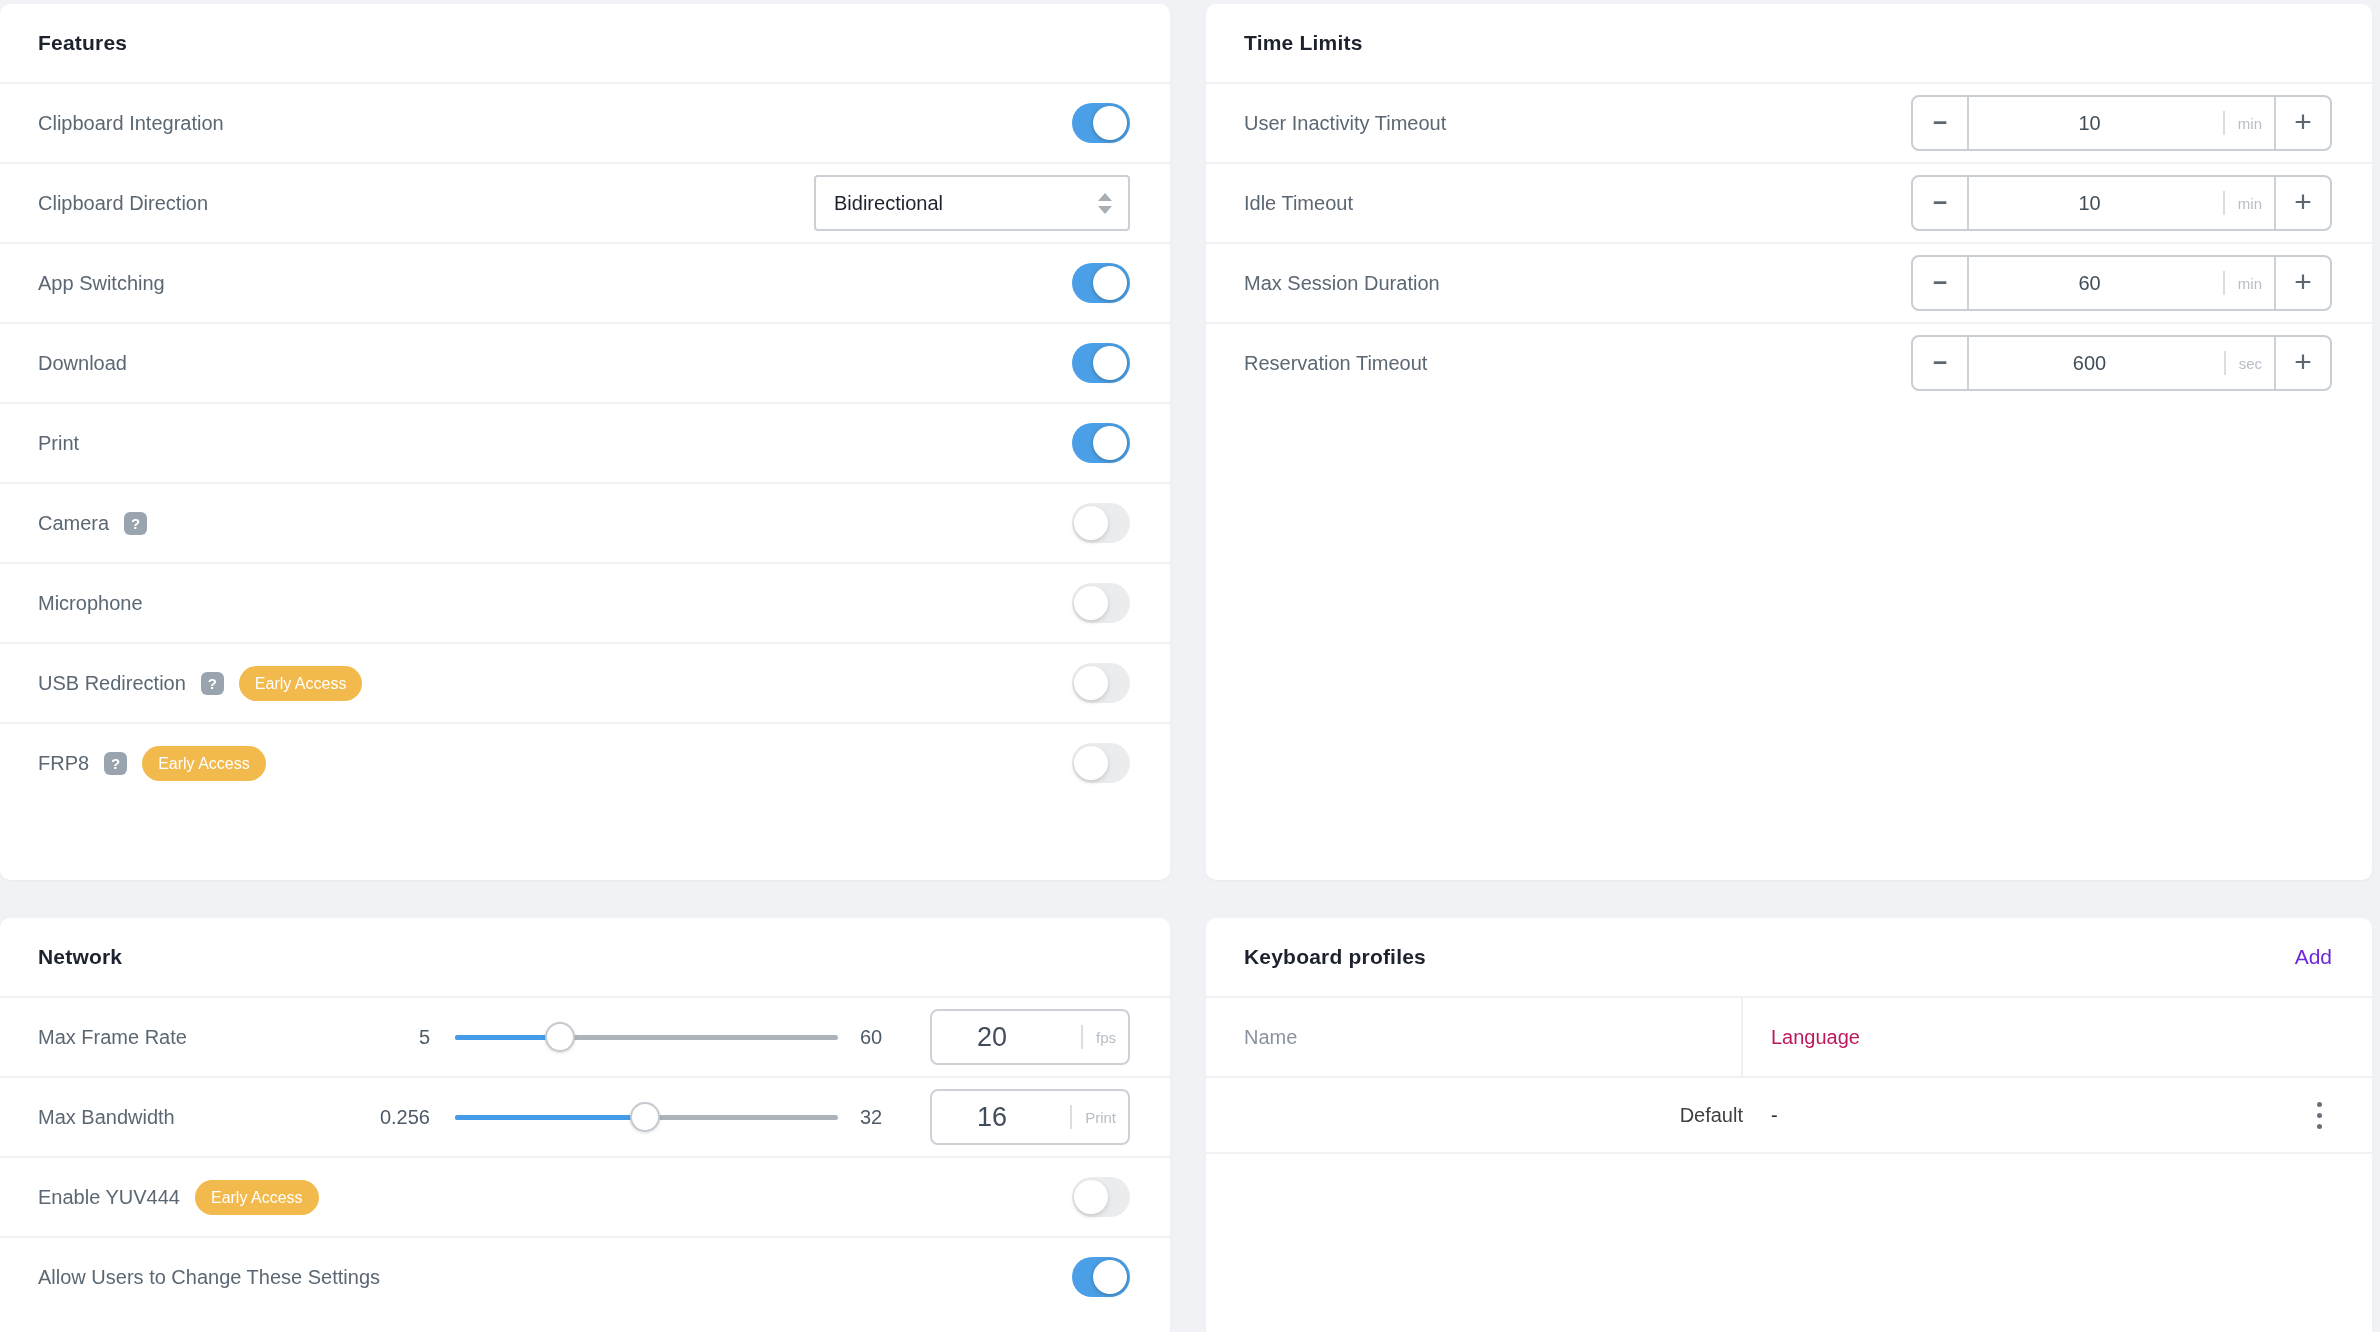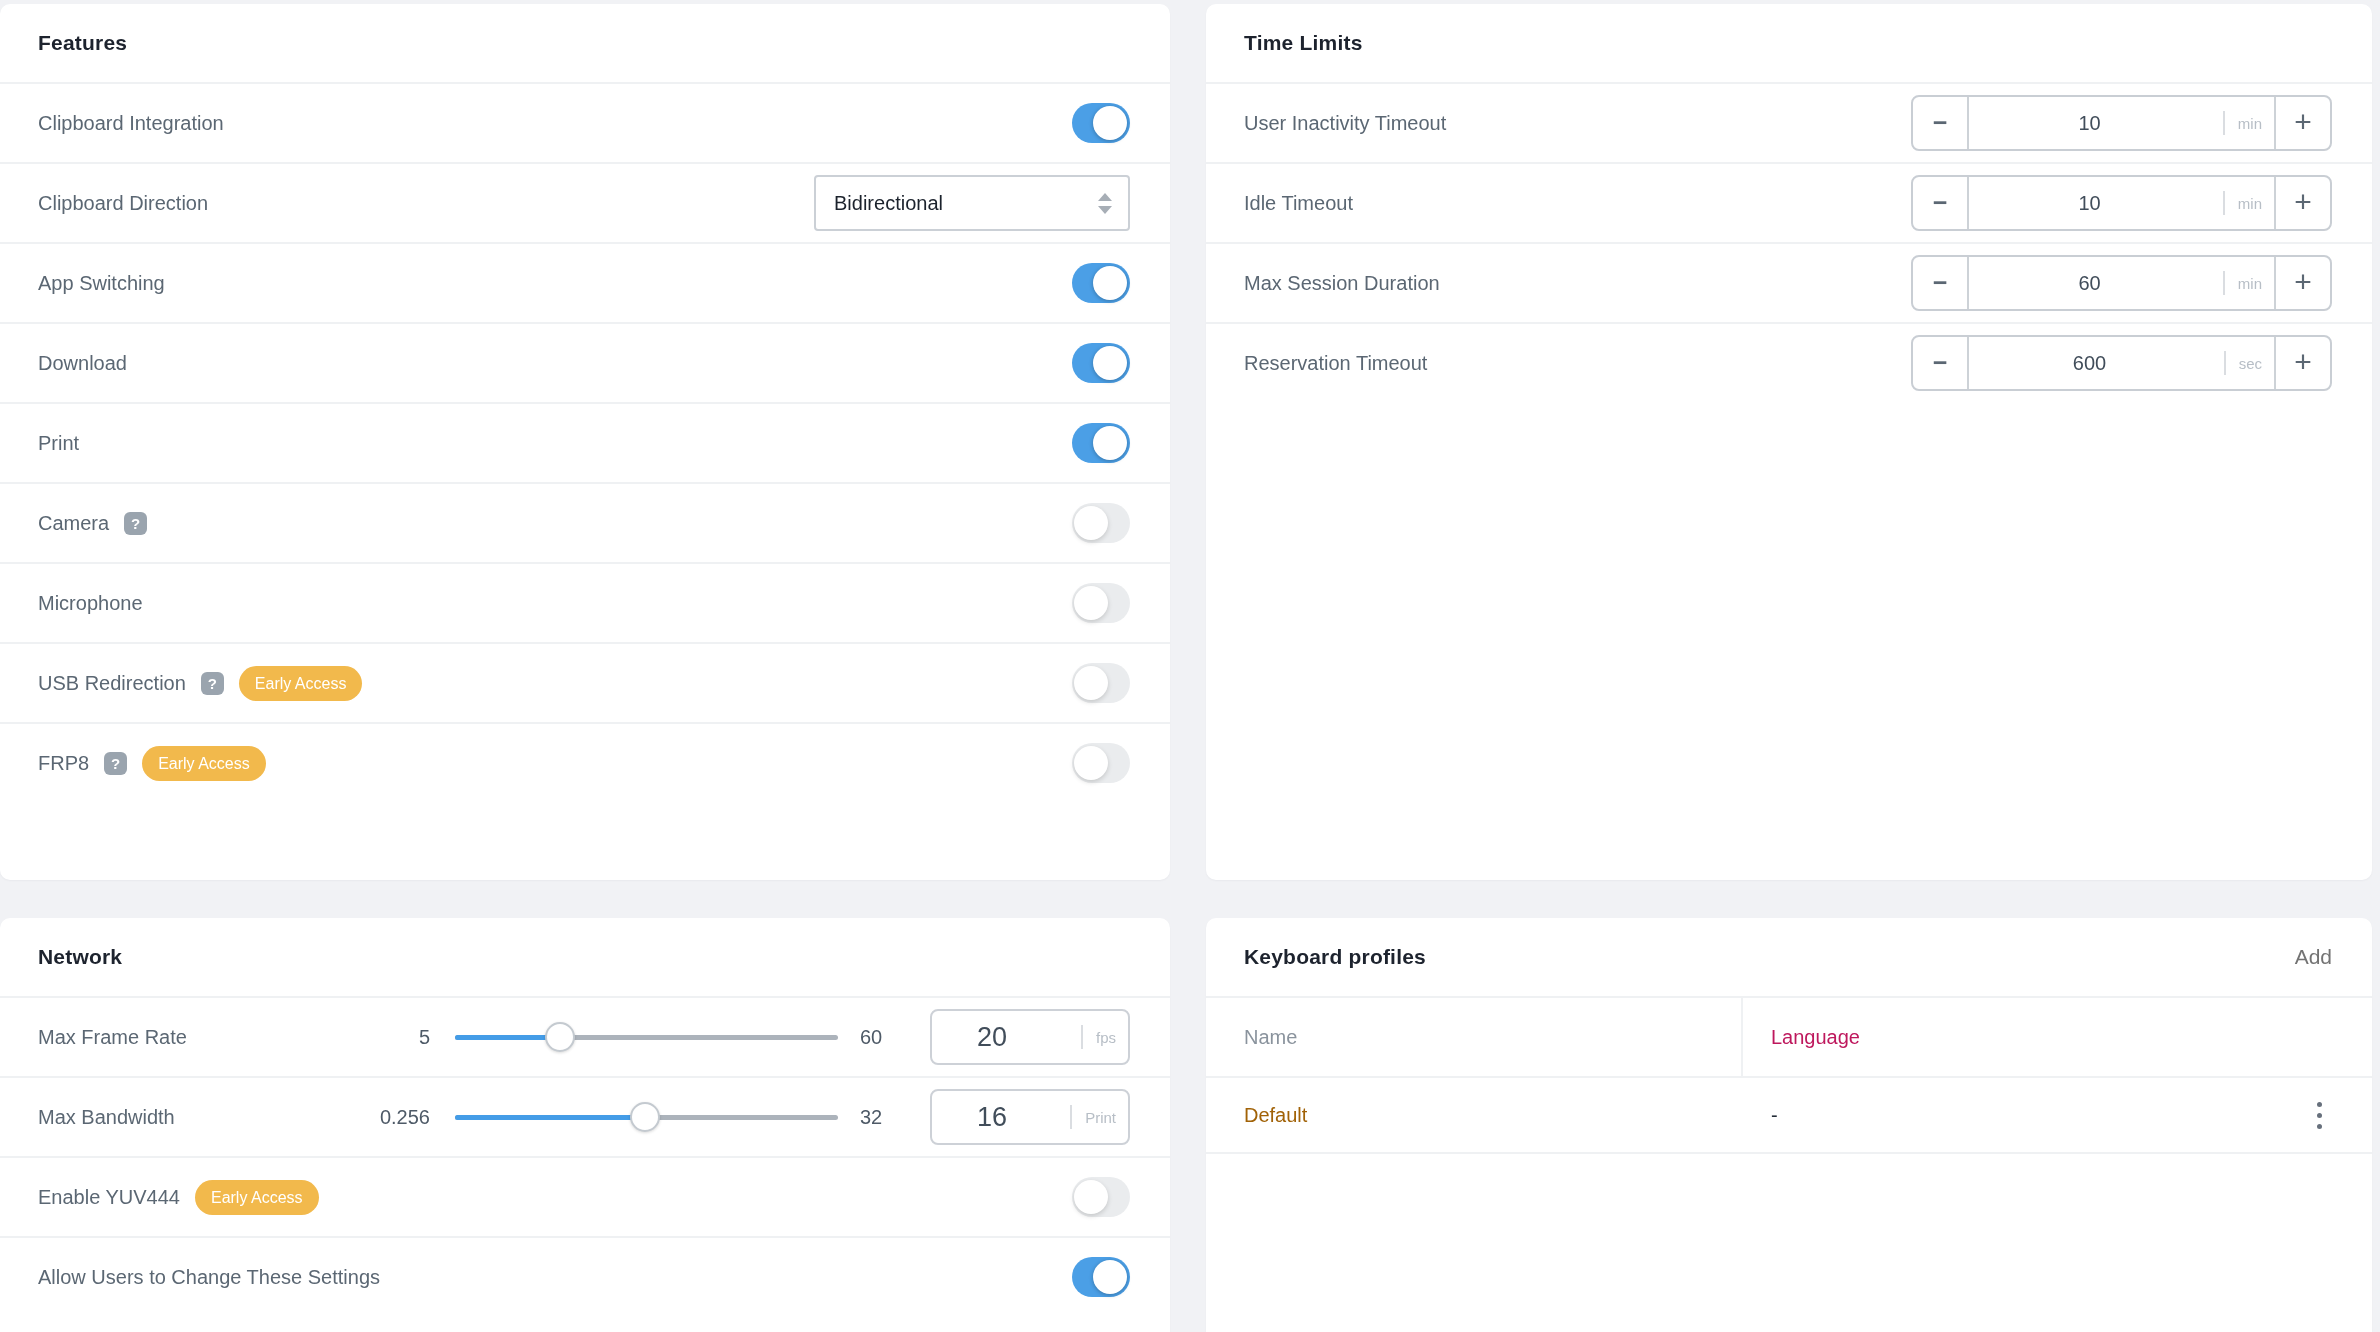--- a/index.html
+++ b/index.html
@@ -126,35 +126,35 @@
   .iobox {
     margin-left: auto;
     width: 200px; height: 56px;
     border: 2px solid #CDD1D7; border-radius: 8px;
     position: relative;
     display: flex; align-items: center; justify-content: center;
     padding-right: 76px;
   }
   .ioval { font-size: 27px; color: #414D5A; }
   
-  .add-link { margin-left: auto; font-size: 21px; color: #737373; cursor: pointer; text-decoration: none; }
+  .add-link { margin-left: auto; font-size: 21px; color: #6d28d9; cursor: pointer; text-decoration: none; }
   .kb-cols { height: 80px; display: flex; border-top: 2px solid #EFF1F3; }
   .kb-col-name {
     width: 537px; flex: none;
     border-right: 2px solid #EFF1F3;
     display: flex; align-items: center; padding-left: 38px;
     font-size: 20px; color: #8A939D;
   }
   .kb-col-lang { flex: 1; display: flex; align-items: center; padding-left: 28px; font-size: 20px; color: #be185d; }
   .kb-row {
     height: 78px; display: flex; align-items: center;
     border-top: 2px solid #EFF1F3; border-bottom: 2px solid #EFF1F3;
     padding-right: 44px; cursor: default;
   }
-  .kb-cell-name { width: 537px; flex: none; padding-left: 38px; font-size: 20px; color: #a16207; }
+  .kb-cell-name { width: 537px; flex: none; padding-left: 38px; font-size: 20px; color: #404040; text-align: right; }
   .kb-cell-lang { flex: 1; padding-left: 28px; font-size: 20px; color: #232B36; }
   .kebab { margin-left: auto; display: flex; flex-direction: column; gap: 6px; padding: 6px; cursor: pointer; }
   .kebab i { width: 5px; height: 5px; border-radius: 50%; background: #67707C; }
 </style>
 </head>
 <body>
 
 <div class="layout">
 
   <section class="card">

